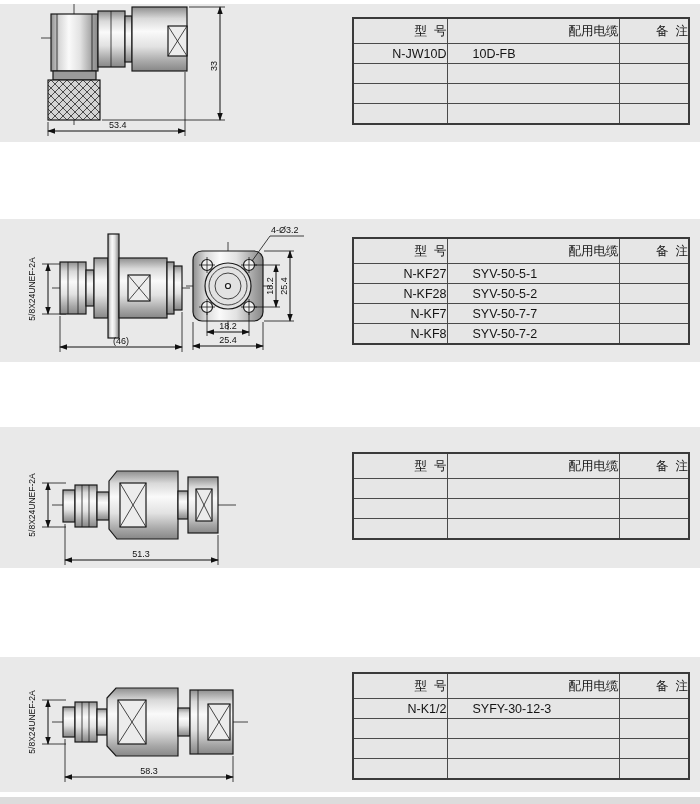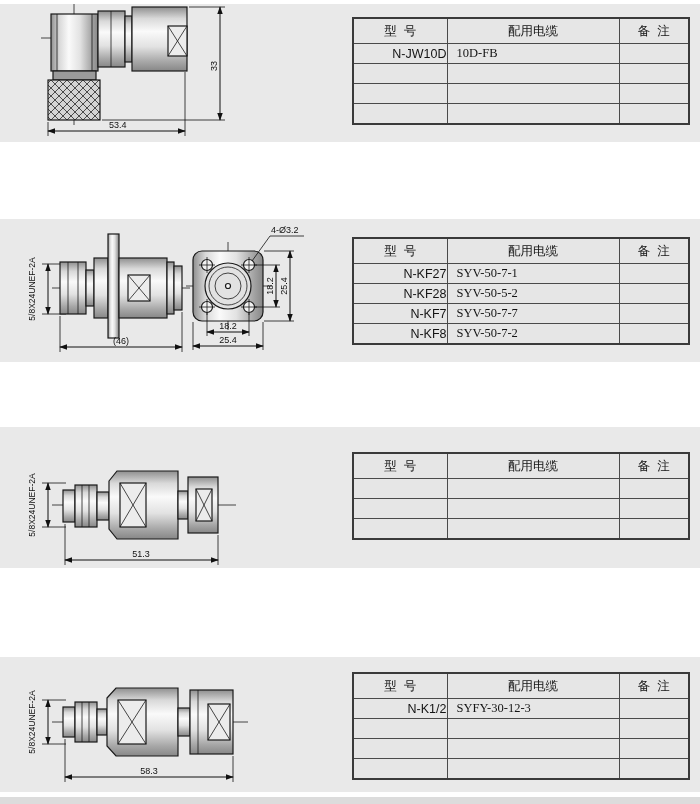--- a/index.html
+++ b/index.html
@@ -21,24 +21,24 @@
   }
   #table1 { left:352px; top:17px;  }
   #table2 { left:352px; top:237px; }
   #table3 { left:352px; top:452px; }
   #table4 { left:352px; top:672px; }
   .spec-table th, .spec-table td {
     border:1.5px solid #4a4a4a;
     font-size:12.5px; font-weight:normal; color:#141414;
     white-space:pre; overflow:hidden; padding:0;
   }
-  .spec-table th { height:24px; text-align:center; }
+  .spec-table th { height:24px; text-align:right; }
   .spec-table td { height:19px; }
   td.model  { text-align:right; }
-  td.cable  { text-align:left; padding-left:9px;font-family:Liberation Serif, serif; }
+  td.cable  { text-align:left; padding-left:25px; }
   td.remark { }
 
   svg.drawing { position:absolute; }
   #draw1 { left:15px; top:4px;   }
   #draw2 { left:8px;  top:220px; }
   #draw3 { left:8px;  top:443px; }
   #draw4 { left:8px;  top:658px; }
 
   .outline { stroke:#1a1a1a; stroke-width:1.2; }
   .thin    { stroke:#1a1a1a; stroke-width:0.8; fill:none; }
@@ -226,21 +226,21 @@
     <thead>
       <tr>
         <th>型  号</th>
         <th>配用电缆</th>
         <th>备  注</th>
       </tr>
     </thead>
     <tbody>
       <tr>
         <td class="model">N-KF27</td>
-        <td class="cable">SYV-50-7-1</td>
+        <td class="cable">SYV-50-5-1</td>
         <td class="remark"></td>
       </tr>
       <tr>
         <td class="model">N-KF28</td>
         <td class="cable">SYV-50-5-2</td>
         <td class="remark"></td>
       </tr>
       <tr>
         <td class="model">N-KF7</td>
         <td class="cable">SYV-50-7-7</td>

